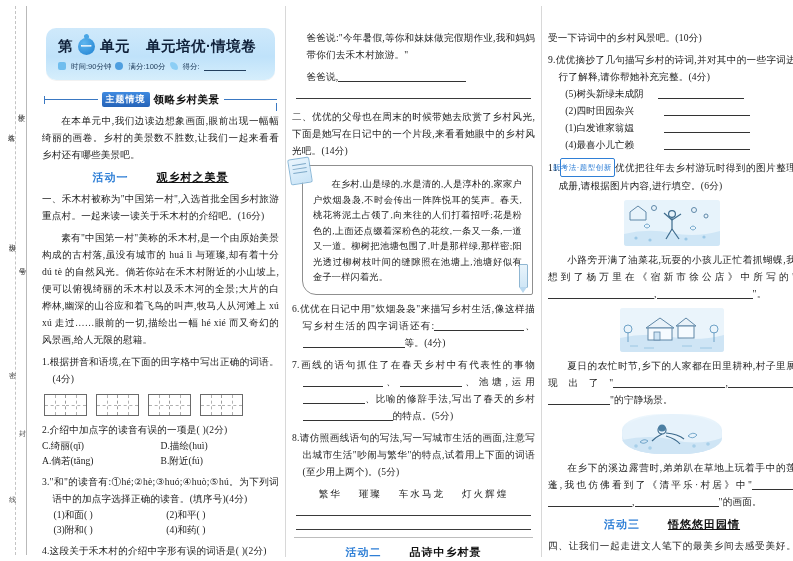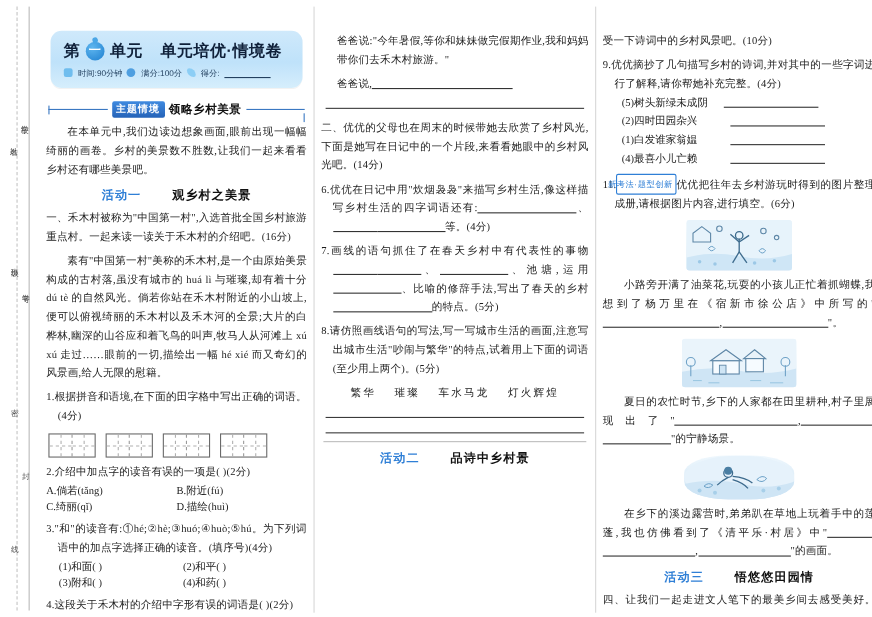--- a/index.html
+++ b/index.html
@@ -118,21 +118,21 @@
   .p.hang{padding-left:1.1em;text-indent:-1.1em;}
   .p.sub{padding-left:1.5em;}
   .p.center{text-align:center;text-indent:0;}
 
   .activity{
     text-align:center;margin:7px 0 2px 0;
     font-size:11px;font-weight:bold;letter-spacing:1px;
     font-family:"Liberation Sans","DejaVu Sans",sans-serif;
   }
   .activity .act-no{color:#2f7fd6;}
-  .activity .act-tx{color:#111;margin-left:24px;}
+  .activity .act-tx{color:#111;margin-left:24px;text-decoration:underline;}
 
   .blank{display:inline-block;border-bottom:1px solid #333;height:11px;vertical-align:-2px;}
   .b-s{width:40px;} .b-m{width:62px;} .b-l{width:90px;}
   .ruleline{
     border-bottom:1px solid #3a3a3a;height:0;margin:13px 4px 0 4px;
   }
 
   
   .grid-row{display:flex;gap:9px;margin:7px 0 4px 2px;}
   .tzg{display:flex;border:1px solid #6a6a6a;}
@@ -279,26 +279,26 @@
             <i></i>
           </span>
         <span class="tzg">
             <i></i>
             <i></i>
           </span>
       </div>
 
       <p class="p hang">2.介绍中加点字的读音有误的一项是(    )(2分)</p>
       <div class="opts two">
+        <span>C.绮丽(qǐ)</span>
+        <span>D.描绘(huì)</span>
+      </div>
+      <div class="opts two">
         <span>A.倘若(tǎng)</span>
         <span>B.附近(fú)</span>
-      </div>
-      <div class="opts two">
-        <span>C.绮丽(qǐ)</span>
-        <span>D.描绘(huì)</span>
       </div>
 
       <p class="p hang">3."和"的读音有:①hé;②hè;③huó;④huò;⑤hú。为下列词语中的加点字选择正确的读音。(填序号)(4分)</p>
       <div class="opts two" style="padding-left:1.2em">
         <span>(1)和面(    )</span>
         <span>(2)和平(    )</span>
       </div>
       <div class="opts two" style="padding-left:1.2em">
         <span>(3)附和(    )</span>
         <span>(4)和药(    )</span>
@@ -312,20 +312,25 @@
       <div style="height:18px"></div>
 
       <p class="p sub">爸爸说:"今年暑假,等你和妹妹做完假期作业,我和妈妈带你们去禾木村旅游。"</p>
       <p class="p sub">
         <span>爸爸说,</span><span class="blank" style="width:128px"></span>
       </p>
       <div class="ruleline"></div>
 
       <p class="p" style="margin-top:9px">二、优优的父母也在周末的时候带她去欣赏了乡村风光,下面是她写在日记中的一个片段,来看看她眼中的乡村风光吧。(14分)</p>
 
+      <div class="diary">
+        <span class="diary-icon"></span>
+        <span class="pencil"></span>
+        <p class="p indent">在乡村,山是绿的,水是清的,人是淳朴的,家家户户炊烟袅袅,不时会传出一阵阵悦耳的笑声。春天,桃花将泥土占领了,向来往的人们打着招呼;花是粉色的,上面还点缀着深粉色的花纹,一条又一条,一道又一道。柳树把池塘包围了,叶是那样绿,那样密;阳光透过柳树枝叶间的缝隙照在池塘上,池塘好似有金子一样闪着光。</p>
+      </div>
 
       <p class="p hang">
         <span>6.优优在日记中用"炊烟袅袅"来描写乡村生活,像这样描写乡村生活的四字词语还有:</span><span class="blank b-l"></span>、<span class="blank b-s"></span><span class="blank b-m"></span><span>等。(4分)</span>
       </p>
 
       <p class="p hang">
         <span>7.画线的语句抓住了在春天乡村中有代表性的事物</span><span class="blank b-s"></span><span class="blank b-s"></span>、<span class="blank b-m"></span><span>、池塘,运用</span><span class="blank b-m"></span><span>、比喻的修辞手法,写出了春天的乡村</span><span class="blank b-l"></span><span>的特点。(5分)</span>
       </p>
 
       <p class="p hang">8.请仿照画线语句的写法,写一写城市生活的画面,注意写出城市生活"吵闹与繁华"的特点,试着用上下面的词语(至少用上两个)。(5分)</p>

